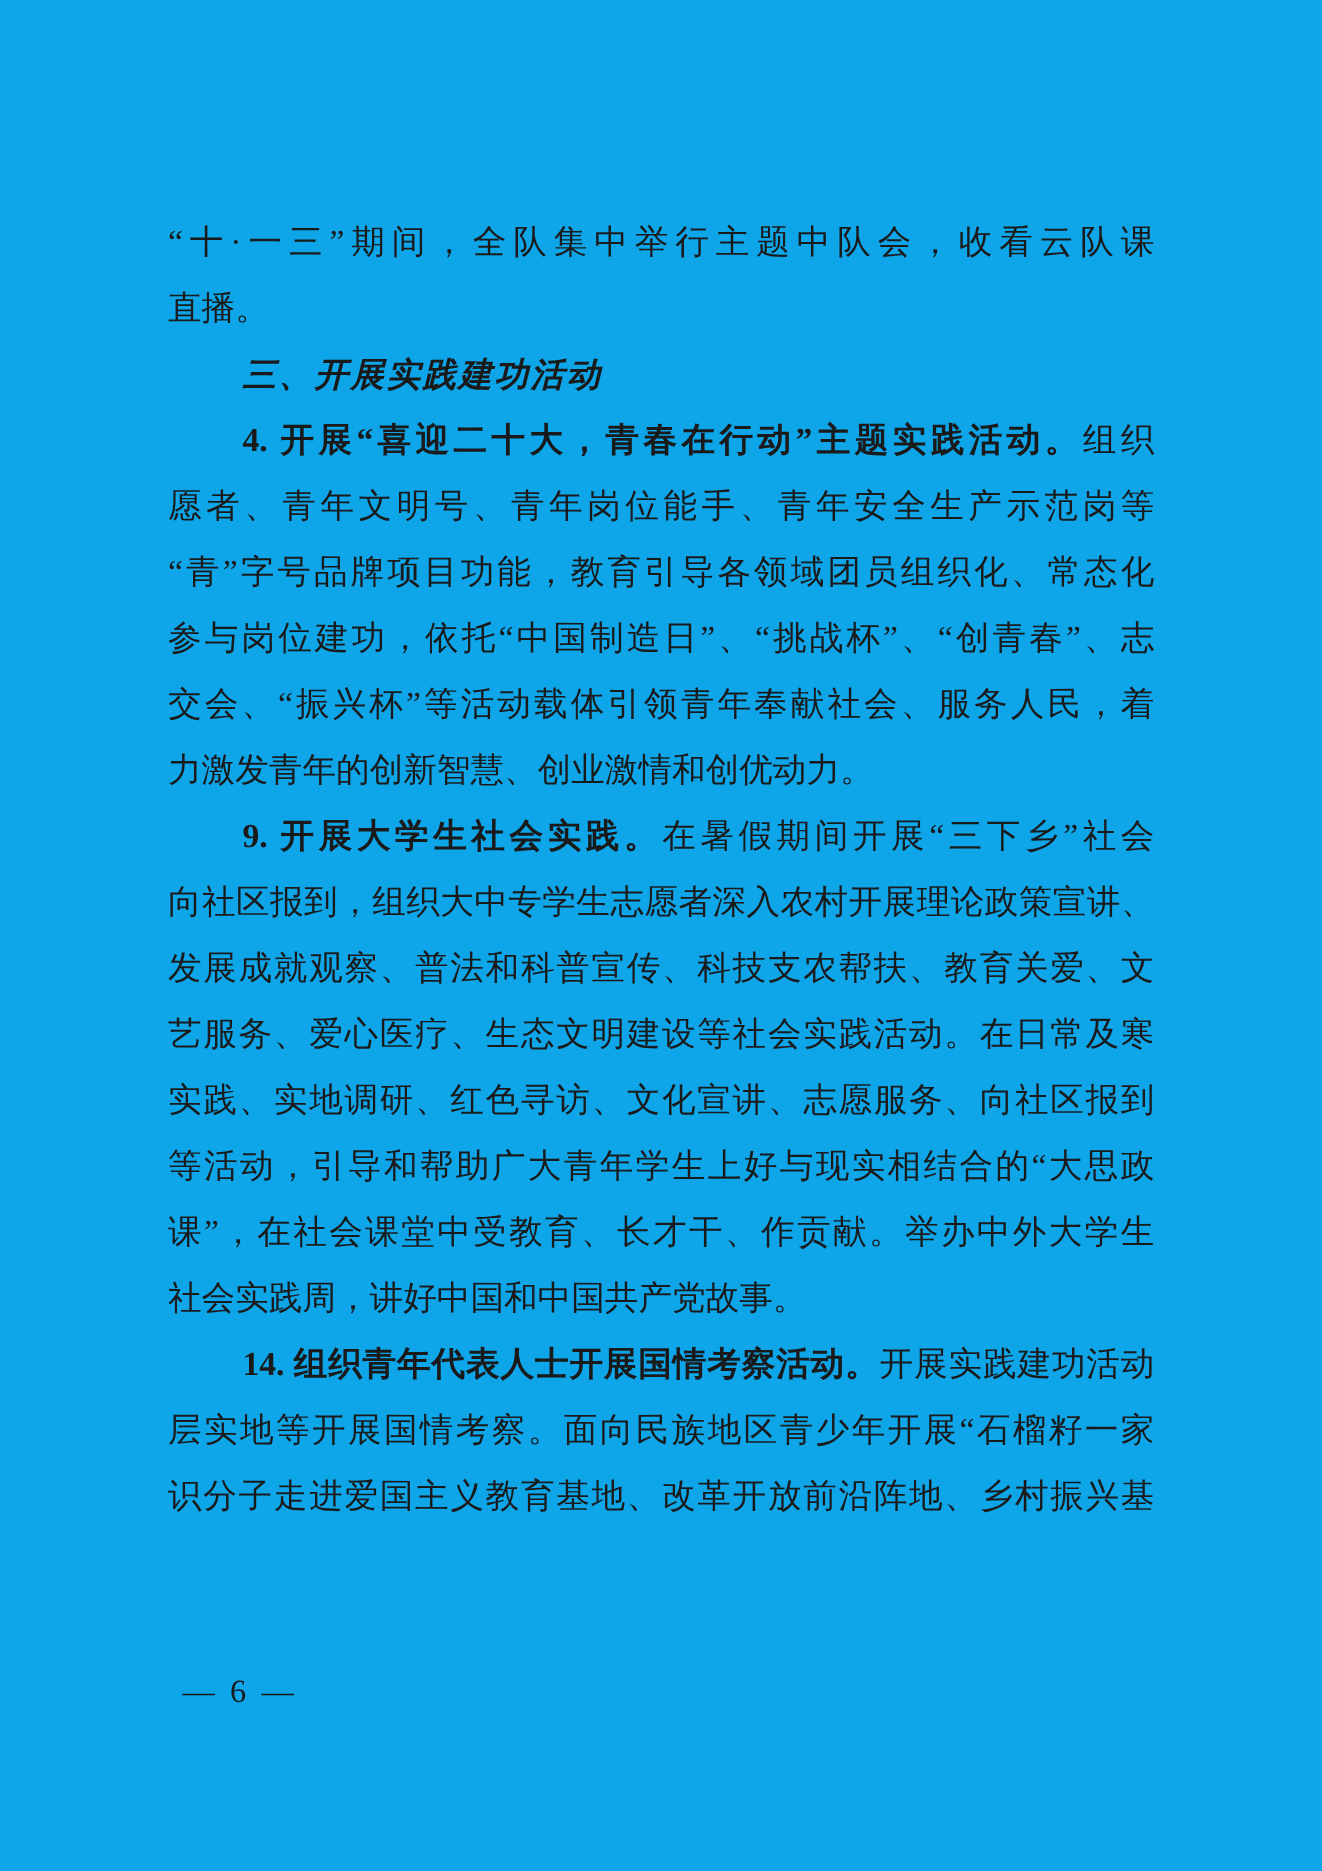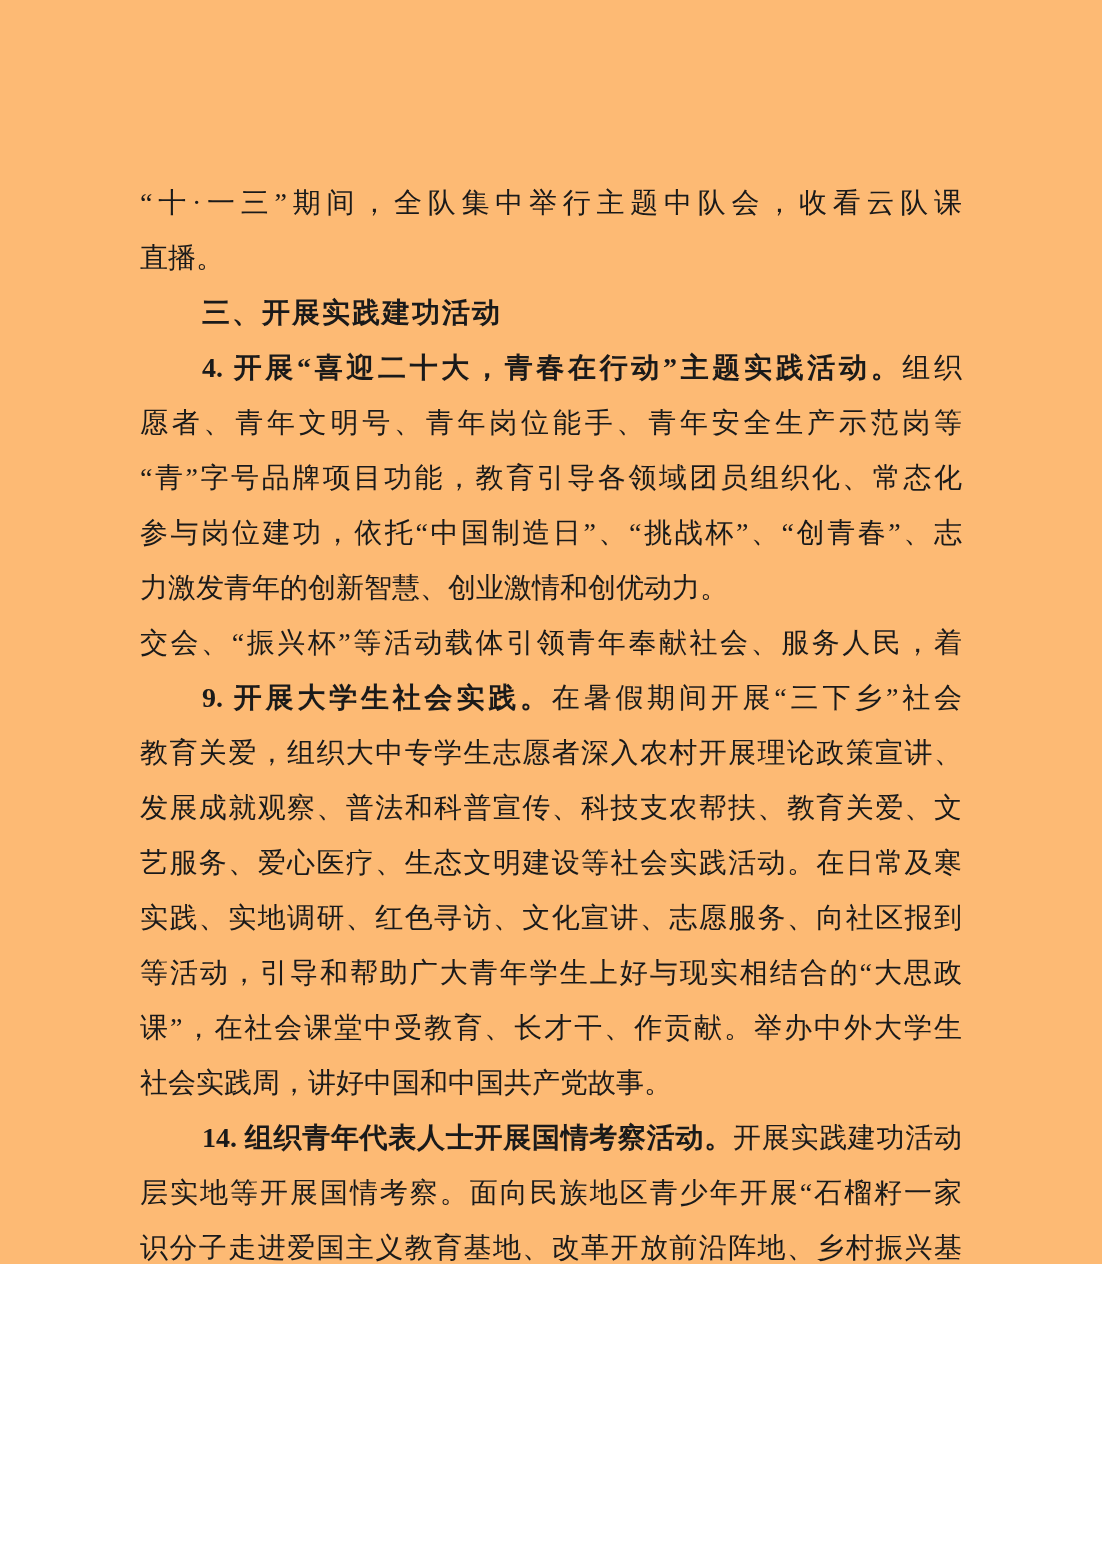--- a/index.html
+++ b/index.html
@@ -3,22 +3,22 @@
 <meta charset="utf-8">
 <style>
   html, body {
     margin: 0;
     padding: 0;
     background: #ffffff;
   }
   .page {
     position: relative;
     width: 1102px;
-    height: 1264px;
-    background: #fdba74;
+    height: 1559px;
+    background: #0ea5e9;
     overflow: hidden;
     font-family: "Liberation Serif", "DejaVu Serif", serif;
     color: #1a1a1a;
   }
   .content {
     position: absolute;
     left: 140px;
     top: 175px;
     width: 822px;
   }
@@ -36,20 +36,21 @@
     text-justify: inter-character;
   }
   
   .line.indent {
     text-indent: 62px;
   }
   .line.heading {
     font-family: "Liberation Sans", "DejaVu Sans", sans-serif;
     font-weight: bold;
     letter-spacing: 2px;
+    font-style: italic;
   }
   .seg.b {
     font-weight: bold;
   }
   .footer {
     position: absolute;
     left: 152px;
     top: 1392px;
     font-size: 27px;
     line-height: 34px;
@@ -62,24 +63,24 @@
 
 <div class="page">
   <div class="content">
       <div class="line fill"><span class="seg">“十·一三”期间，全队集中举行主题中队会，收看云队课</span></div>
       <div class="line"><span class="seg">直播。</span></div>
       <div class="line indent heading"><span class="seg b">三、开展实践建功活动</span></div>
       <div class="line indent fill"><span class="seg b">4. 开展“喜迎二十大，青春在行动”主题实践活动。</span><span class="seg">组织</span></div>
       <div class="line fill"><span class="seg">愿者、青年文明号、青年岗位能手、青年安全生产示范岗等</span></div>
       <div class="line fill"><span class="seg">“青”字号品牌项目功能，教育引导各领域团员组织化、常态化</span></div>
       <div class="line fill"><span class="seg">参与岗位建功，依托“中国制造日”、“挑战杯”、“创青春”、志</span></div>
+      <div class="line fill"><span class="seg">交会、“振兴杯”等活动载体引领青年奉献社会、服务人民，着</span></div>
       <div class="line"><span class="seg">力激发青年的创新智慧、创业激情和创优动力。</span></div>
-      <div class="line fill"><span class="seg">交会、“振兴杯”等活动载体引领青年奉献社会、服务人民，着</span></div>
       <div class="line indent fill"><span class="seg b">9. 开展大学生社会实践。</span><span class="seg">在暑假期间开展“三下乡”社会</span></div>
-      <div class="line fill"><span class="seg">教育关爱，组织大中专学生志愿者深入农村开展理论政策宣讲、</span></div>
+      <div class="line fill"><span class="seg">向社区报到，组织大中专学生志愿者深入农村开展理论政策宣讲、</span></div>
       <div class="line fill"><span class="seg">发展成就观察、普法和科普宣传、科技支农帮扶、教育关爱、文</span></div>
       <div class="line fill"><span class="seg">艺服务、爱心医疗、生态文明建设等社会实践活动。在日常及寒</span></div>
       <div class="line fill"><span class="seg">实践、实地调研、红色寻访、文化宣讲、志愿服务、向社区报到</span></div>
       <div class="line fill"><span class="seg">等活动，引导和帮助广大青年学生上好与现实相结合的“大思政</span></div>
       <div class="line fill"><span class="seg">课”，在社会课堂中受教育、长才干、作贡献。举办中外大学生</span></div>
       <div class="line"><span class="seg">社会实践周，讲好中国和中国共产党故事。</span></div>
       <div class="line indent fill"><span class="seg b">14. 组织青年代表人士开展国情考察活动。</span><span class="seg">开展实践建功活动</span></div>
       <div class="line fill"><span class="seg">层实地等开展国情考察。面向民族地区青少年开展“石榴籽一家</span></div>
       <div class="line fill"><span class="seg">识分子走进爱国主义教育基地、改革开放前沿阵地、乡村振兴基</span></div>
     </div>

